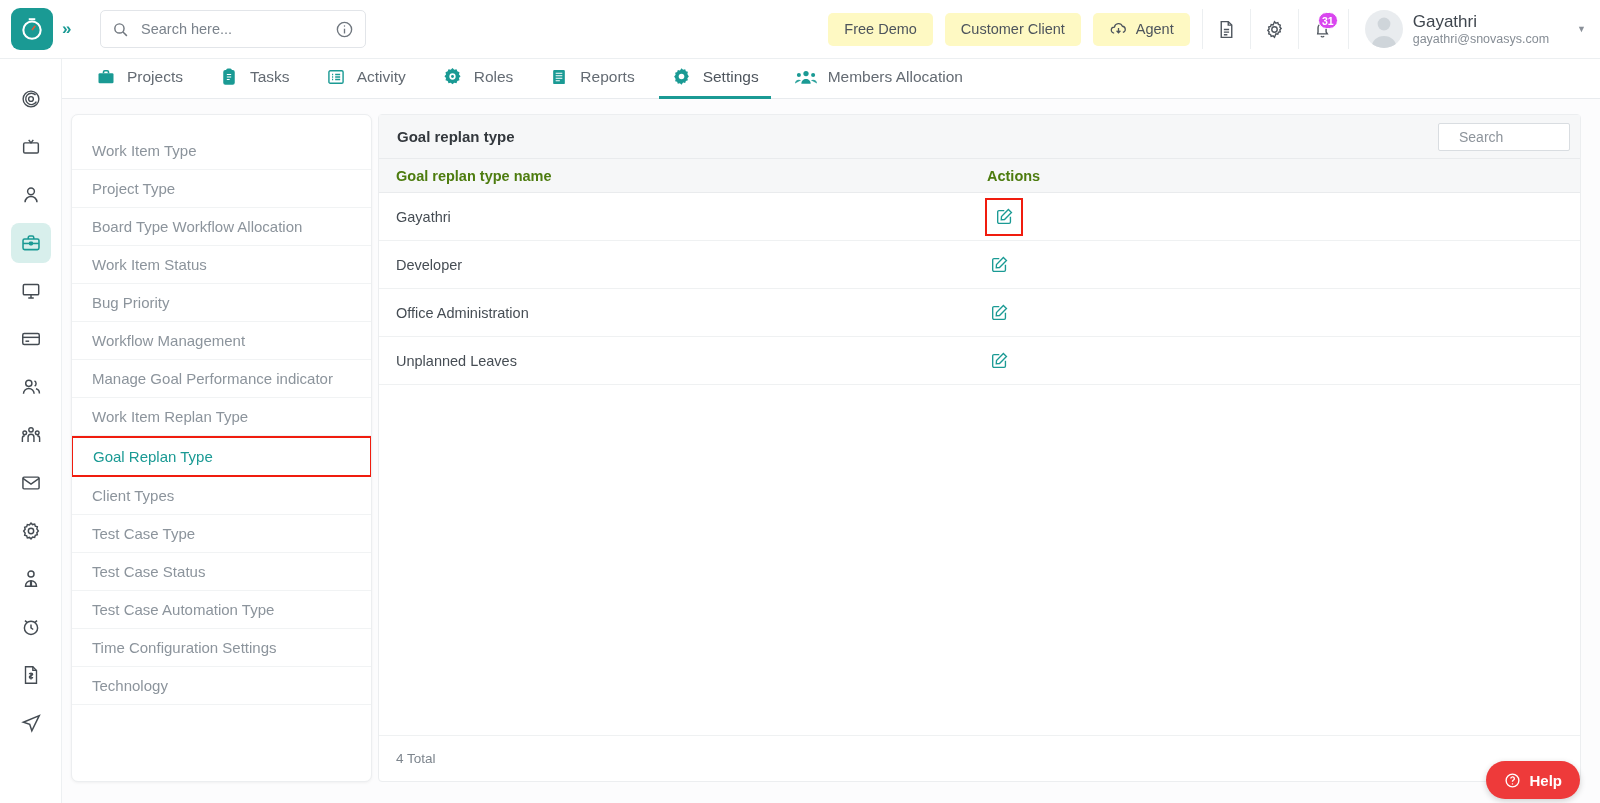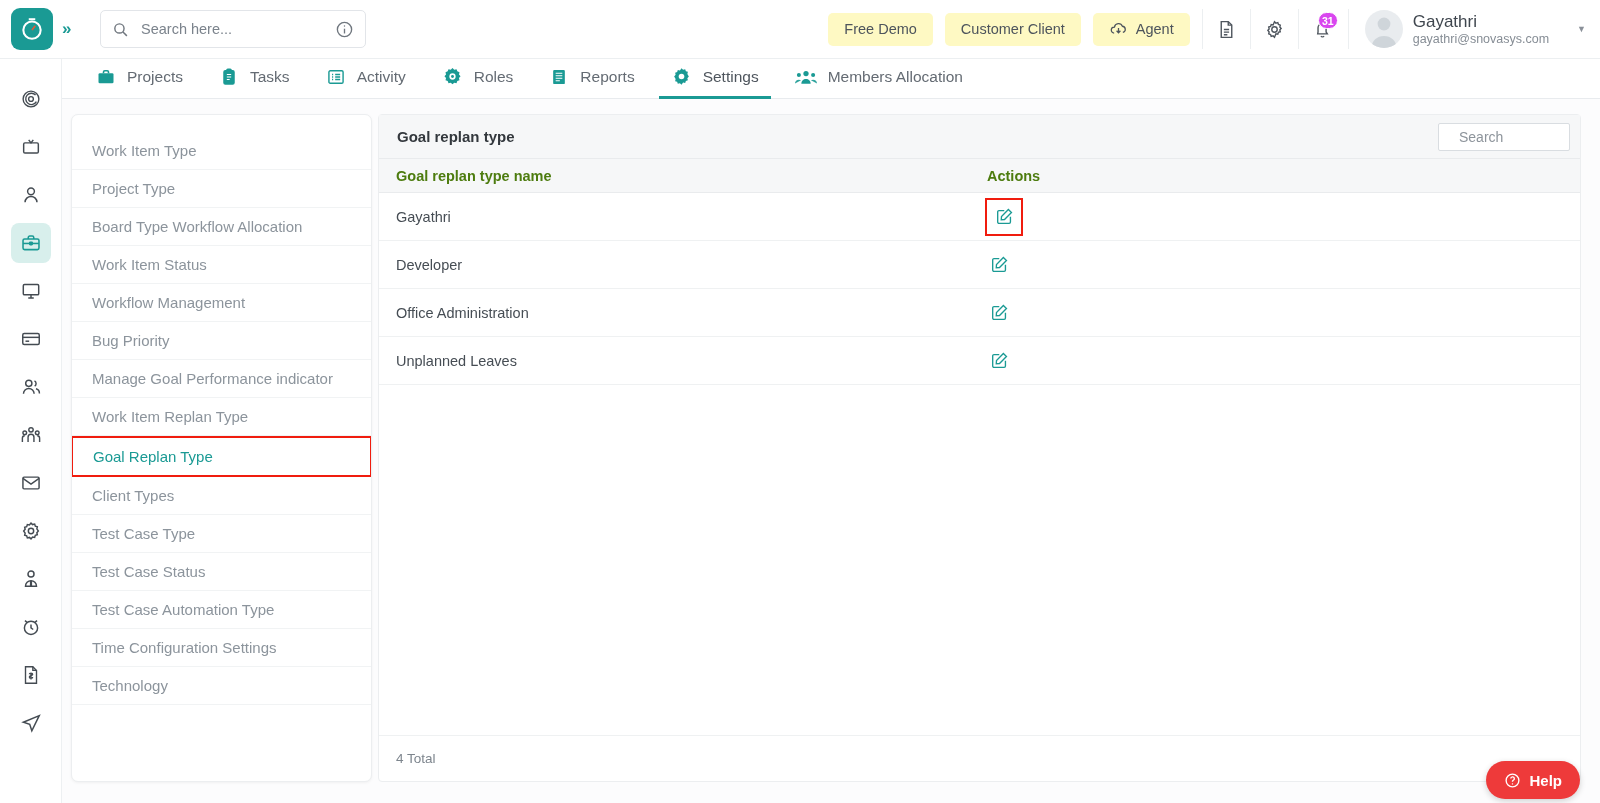--- a/index.html
+++ b/index.html
@@ -433,24 +433,24 @@
       <div class="setitem">
         <span>Project Type</span>
       </div>
       <div class="setitem">
         <span>Board Type Workflow Allocation</span>
       </div>
       <div class="setitem">
         <span>Work Item Status</span>
       </div>
       <div class="setitem">
+        <span>Bug Priority</span>
+      </div>
+      <div class="setitem">
         <span>Workflow Management</span>
-      </div>
-      <div class="setitem">
-        <span>Bug Priority</span>
       </div>
       <div class="setitem">
         <span>Manage Goal Performance indicator</span>
       </div>
       <div class="setitem">
         <span>Work Item Replan Type</span>
       </div>
       <div class="setitem selected">
         <span>Goal Replan Type</span>
       </div>

